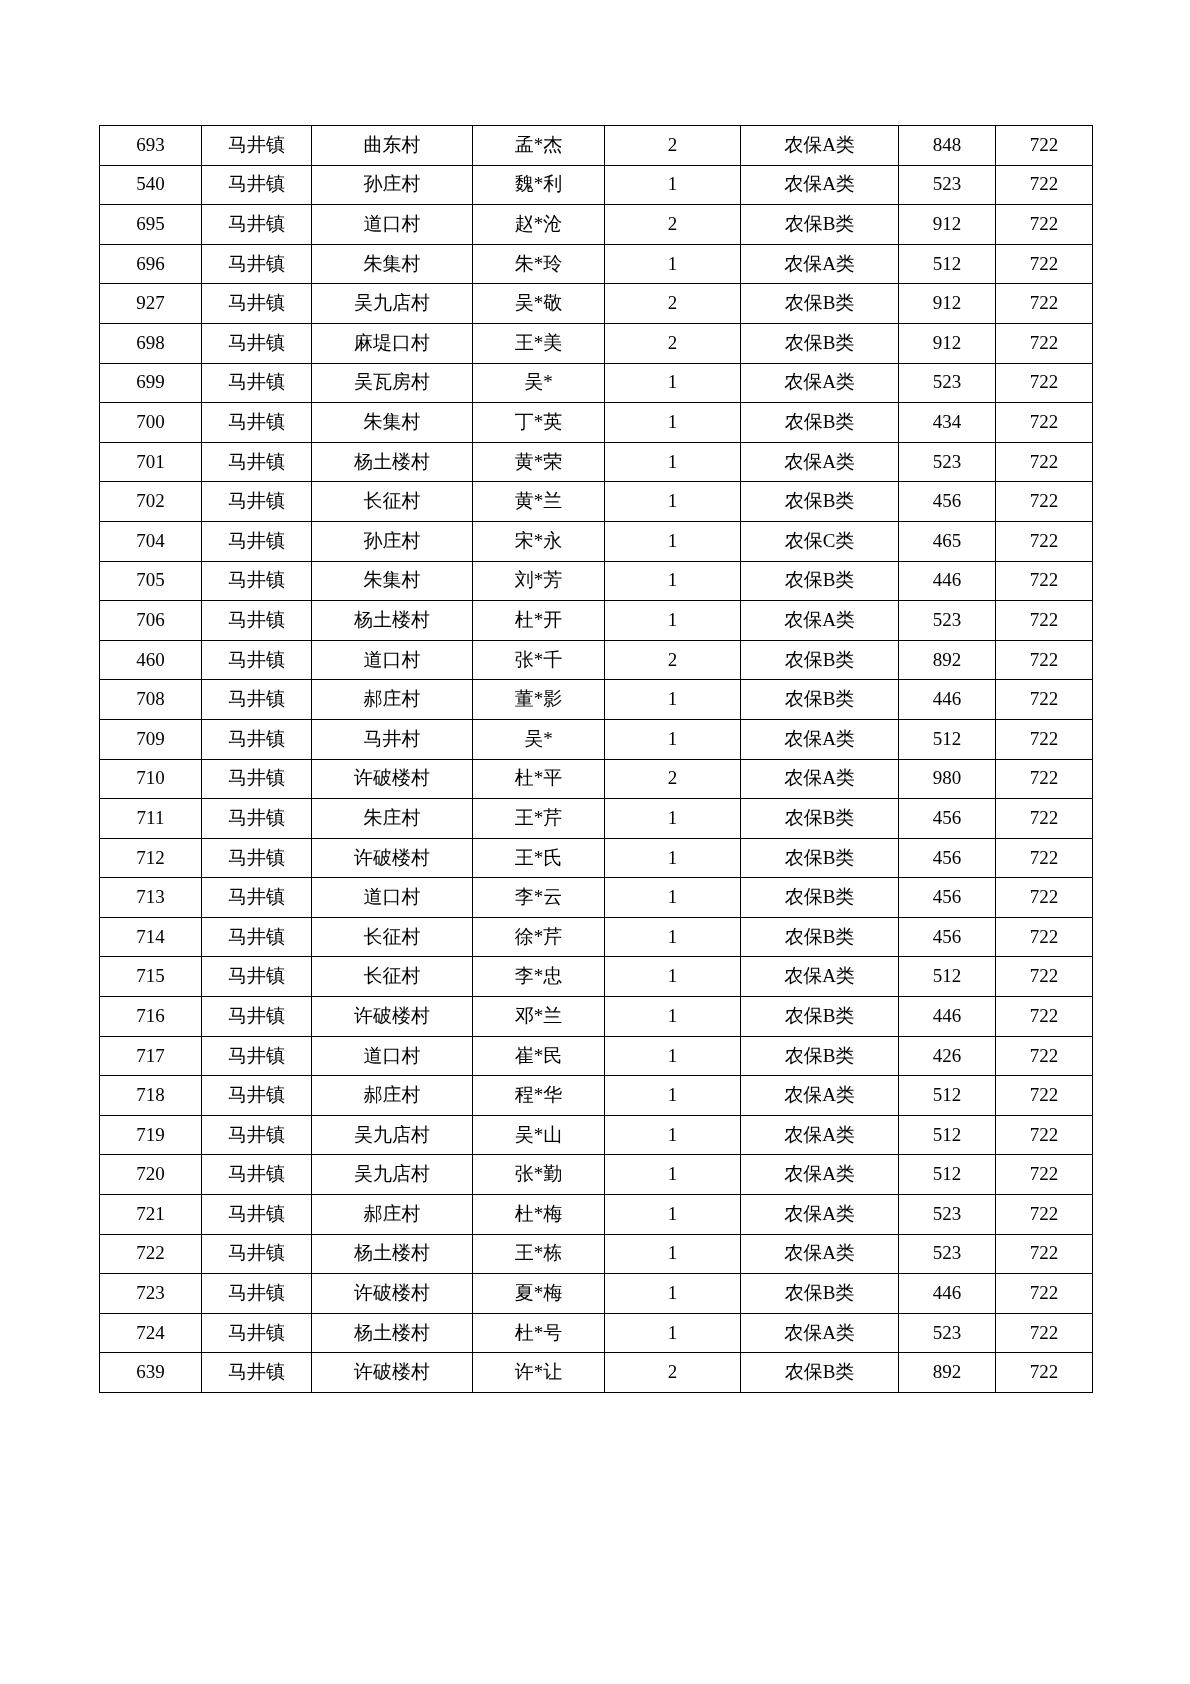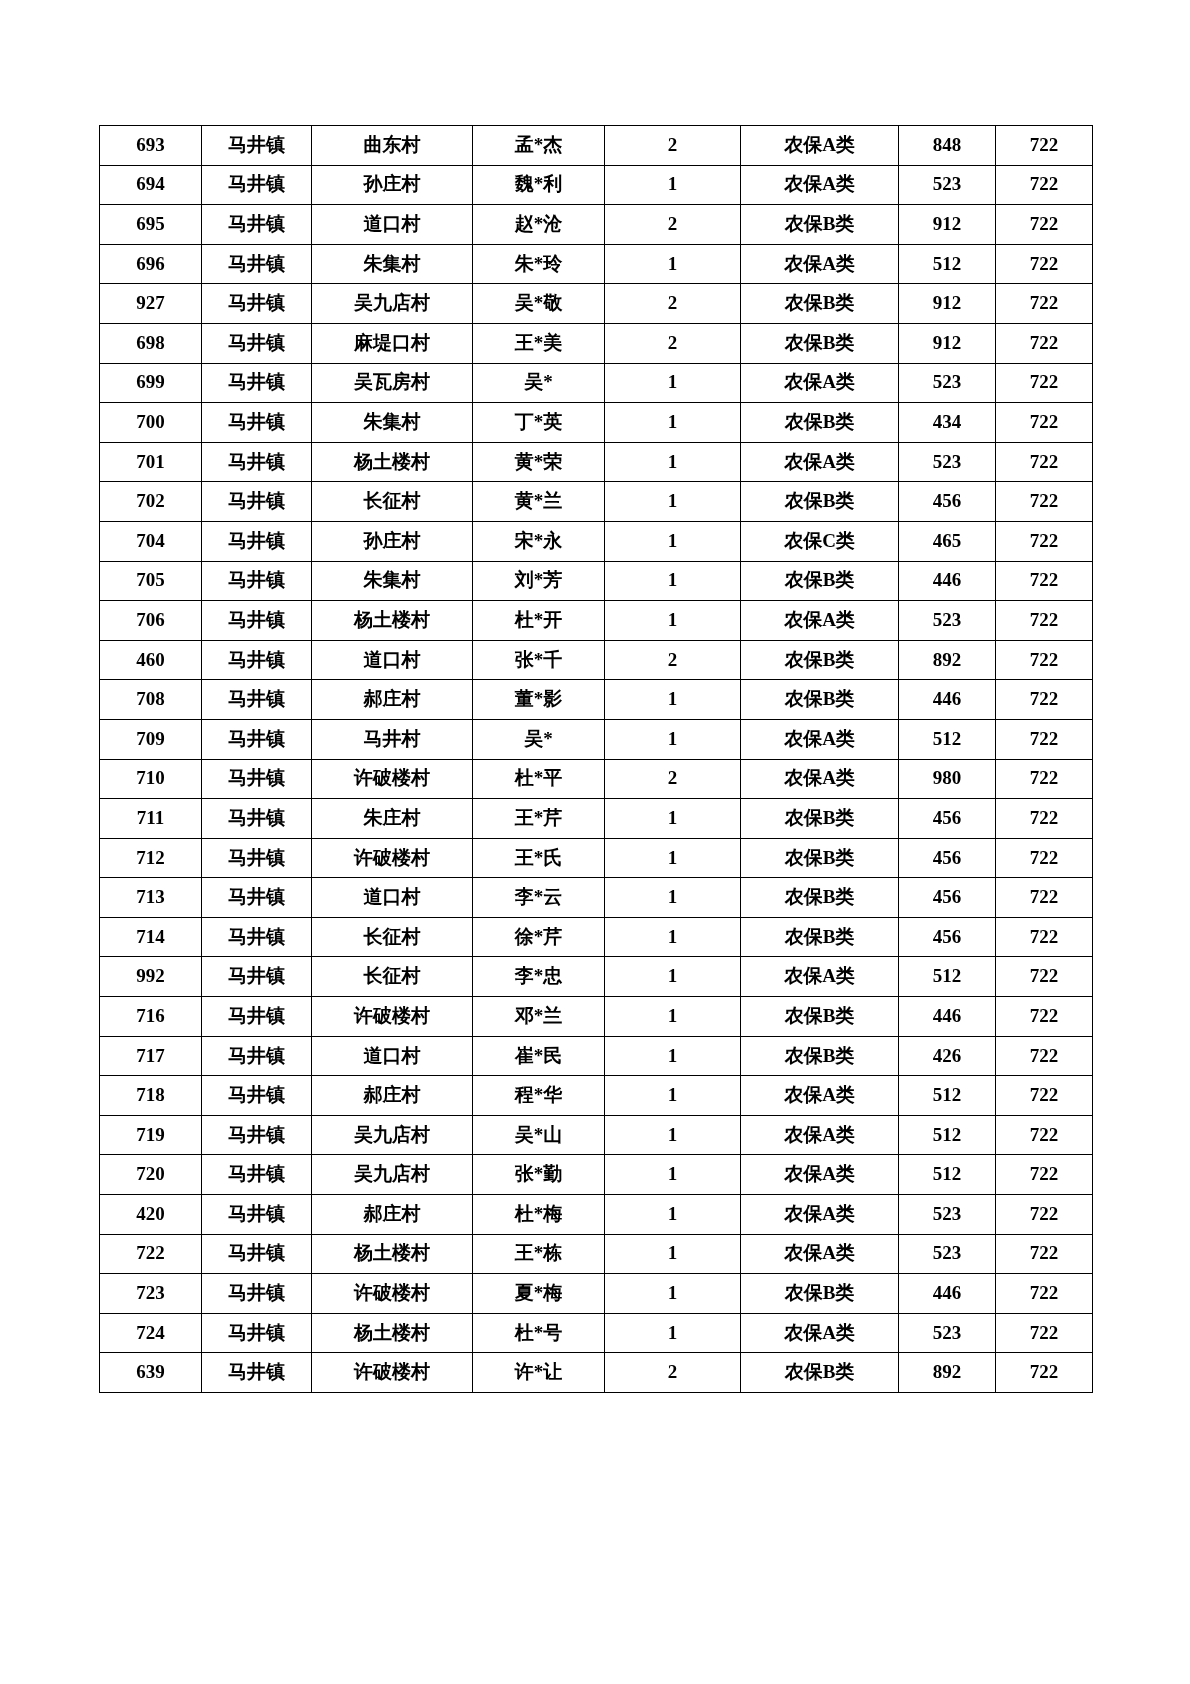--- a/index.html
+++ b/index.html
@@ -14,21 +14,20 @@
     color: #000000;
     position: relative;
   }
   .page {
     position: absolute;
     left: 0;
     top: 0;
     width: 1190px;
     height: 1268px;
     background: #ffffff;
-    font-weight: bold;
   }
   .table-wrap {
     position: absolute;
     left: 99px;
     top: 125px;
     width: 993px;
   }
   table.data-table {
     border-collapse: collapse;
     width: 993px;
@@ -76,21 +75,21 @@
             <td>693</td>
             <td>马井镇</td>
             <td>曲东村</td>
             <td>孟*杰</td>
             <td>2</td>
             <td>农保A类</td>
             <td>848</td>
             <td>722</td>
           </tr>
           <tr>
-            <td>694</td>
+            <td>540</td>
             <td>马井镇</td>
             <td>孙庄村</td>
             <td>魏*利</td>
             <td>1</td>
             <td>农保A类</td>
             <td>523</td>
             <td>722</td>
           </tr>
           <tr>
             <td>695</td>
@@ -276,21 +275,21 @@
             <td>714</td>
             <td>马井镇</td>
             <td>长征村</td>
             <td>徐*芹</td>
             <td>1</td>
             <td>农保B类</td>
             <td>456</td>
             <td>722</td>
           </tr>
           <tr>
-            <td>992</td>
+            <td>715</td>
             <td>马井镇</td>
             <td>长征村</td>
             <td>李*忠</td>
             <td>1</td>
             <td>农保A类</td>
             <td>512</td>
             <td>722</td>
           </tr>
           <tr>
             <td>716</td>
@@ -336,21 +335,21 @@
             <td>720</td>
             <td>马井镇</td>
             <td>吴九店村</td>
             <td>张*勤</td>
             <td>1</td>
             <td>农保A类</td>
             <td>512</td>
             <td>722</td>
           </tr>
           <tr>
-            <td>420</td>
+            <td>721</td>
             <td>马井镇</td>
             <td>郝庄村</td>
             <td>杜*梅</td>
             <td>1</td>
             <td>农保A类</td>
             <td>523</td>
             <td>722</td>
           </tr>
           <tr>
             <td>722</td>

